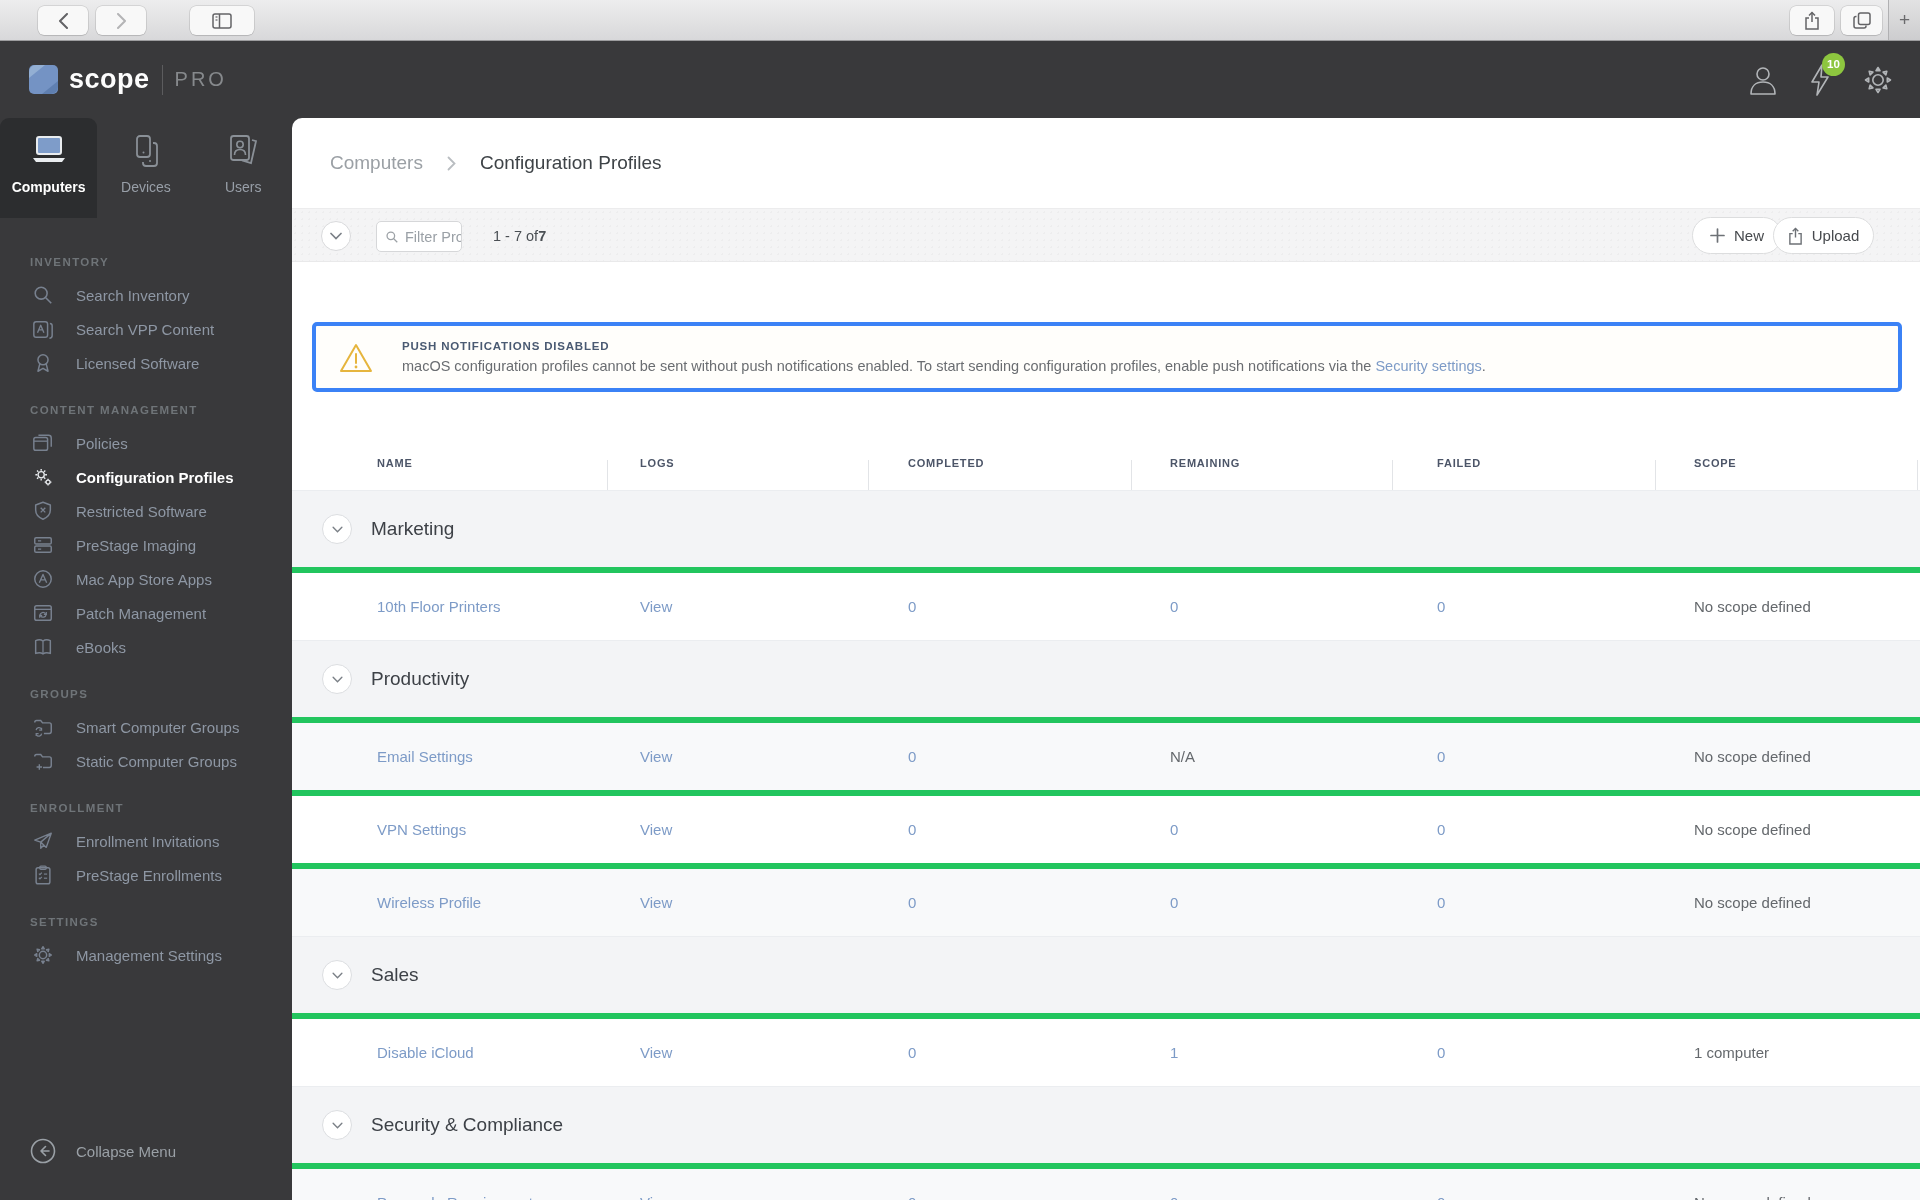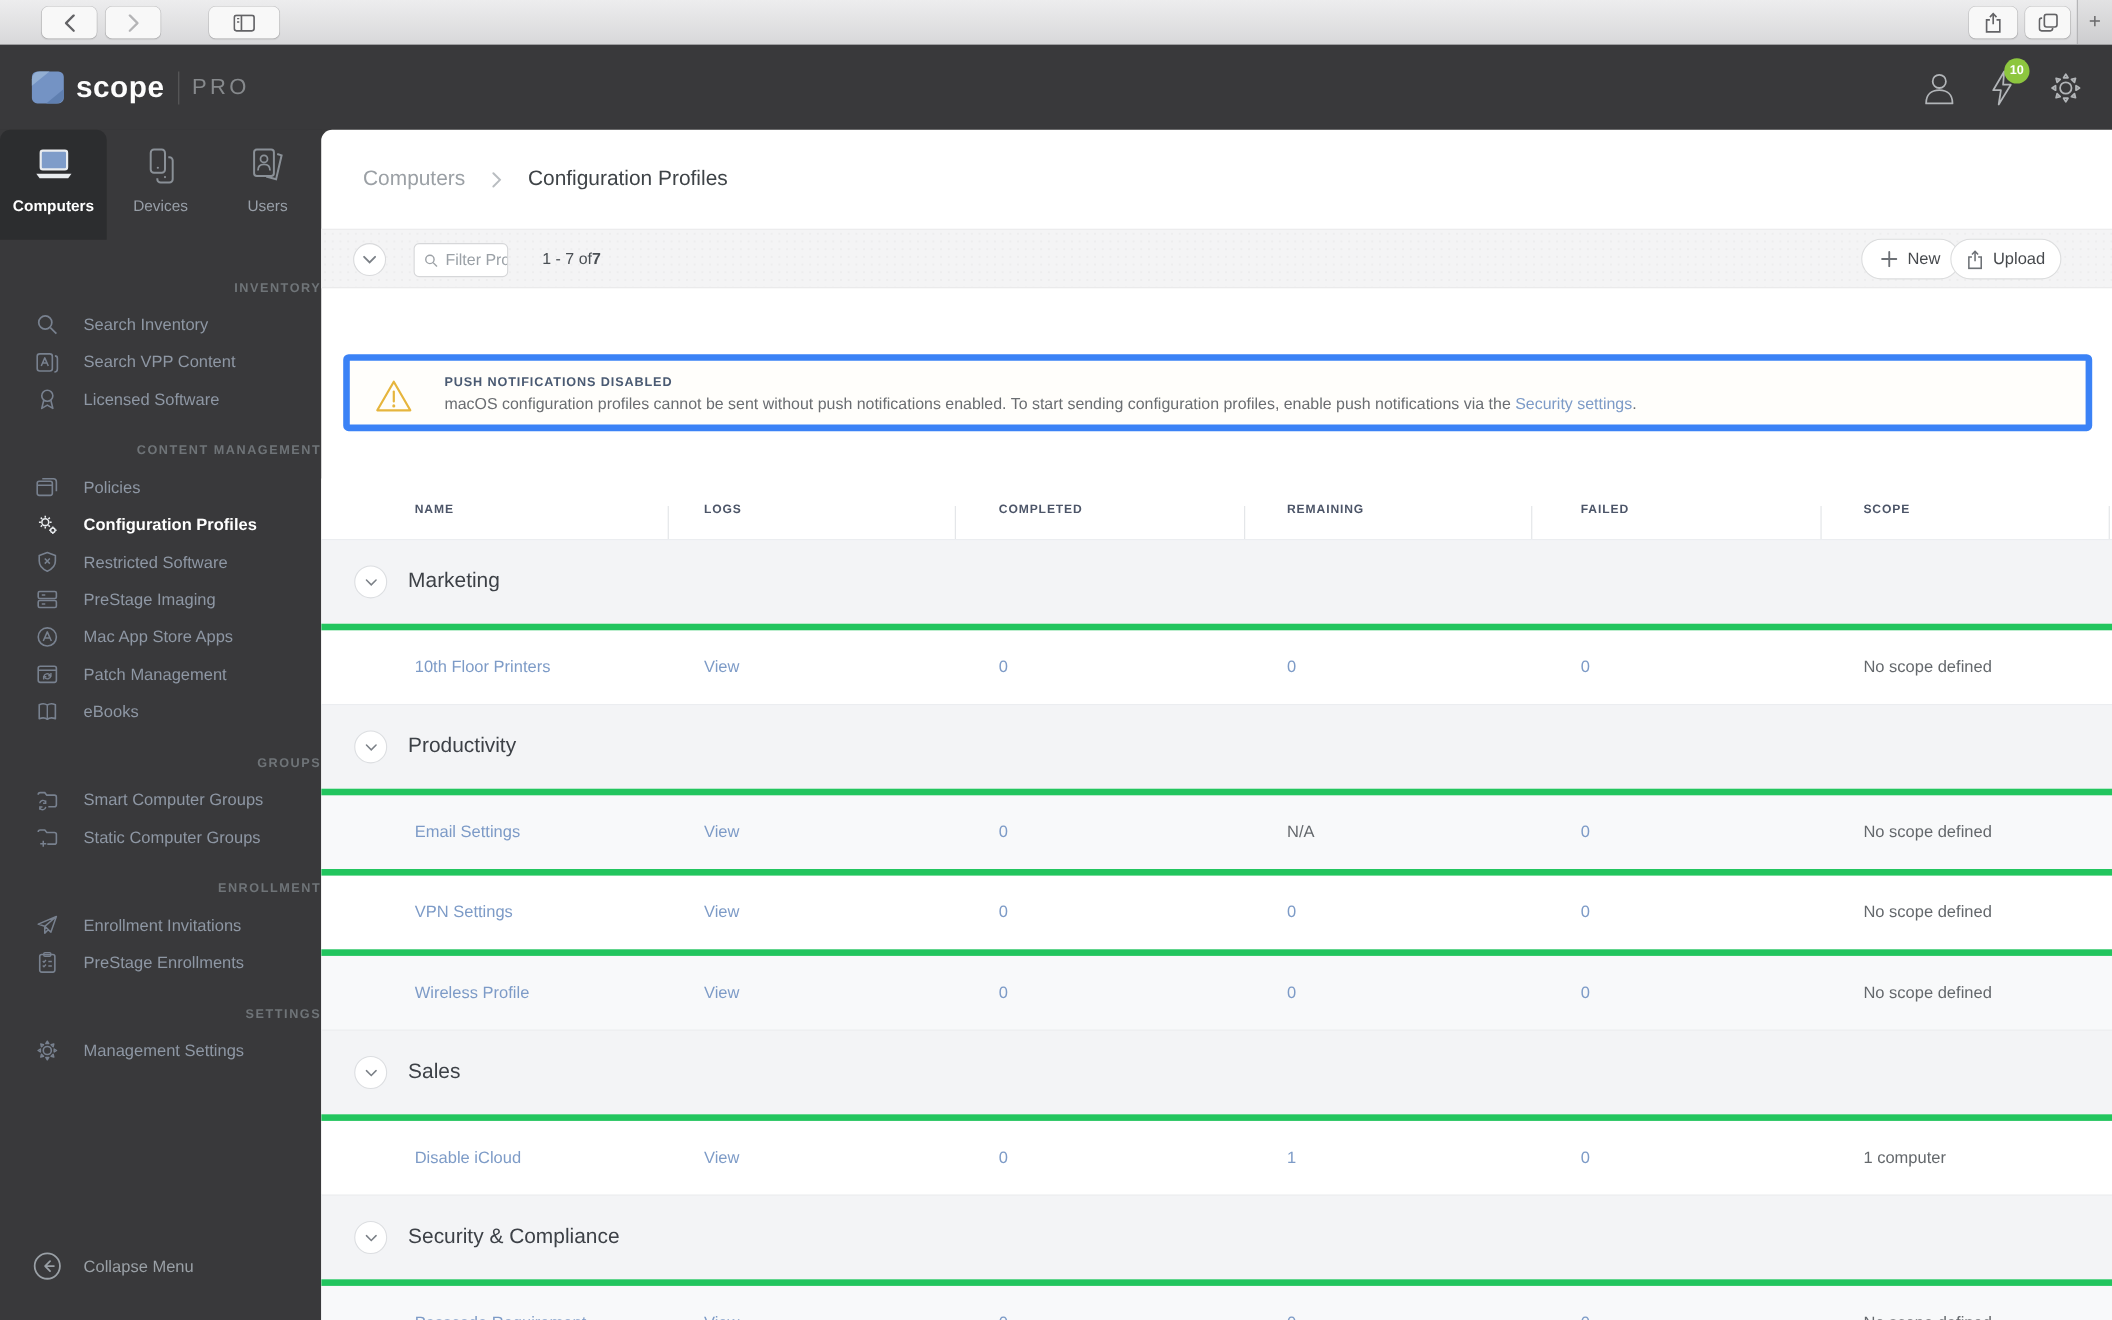--- a/index.html
+++ b/index.html
@@ -35,21 +35,21 @@
   .notif-badge{position:absolute;top:-10px;right:-13px;min-width:23px;height:23px;border-radius:12px;
     background:#8dc63f;color:#fff;font-size:11.5px;font-weight:700;display:flex;align-items:center;justify-content:center;}
 
   
   .sidebar{position:absolute;left:0;top:118px;width:292px;height:1082px;background:#39393b;}
   .side-tabs{display:flex;height:100px;}
   .side-tab{width:97.3px;height:100px;display:flex;flex-direction:column;align-items:center;padding-top:16px;gap:11px;
     color:#989fa8;font-size:14px;cursor:pointer;}
   .side-tab .ticon{color:#8a9097;}
   .side-tab.active{background:#2c2d2f;border-radius:9px 9px 0 0;color:#ffffff;font-weight:700;}
-  .side-nav{padding:38px 0 0 30px;text-align:right;}
+  .side-nav{padding:38px 0 0 30px;}
   .side-section{font-size:11.5px;font-weight:700;letter-spacing:1.4px;color:#6f7478;margin:24px 0 10px 0;}
   .side-section:first-child{margin-top:0;}
   .side-item{display:flex;align-items:center;gap:20px;height:34px;color:#8e97a4;font-size:15px;cursor:pointer;}
   .side-item .sicon{width:26px;display:flex;justify-content:center;color:#78818f;}
   .side-item.active{color:#ffffff;font-weight:700;}
   .side-item.active .sicon{color:#e9ecef;}
   .collapse{position:absolute;left:30px;bottom:36px;display:flex;align-items:center;gap:20px;color:#9aa0a6;font-size:15px;cursor:pointer;margin-top:19px;}
   .collapse .sicon{display:flex;color:#9aa0a6;}
 
   
@@ -70,21 +70,21 @@
   .tb-filter input{border:none;outline:none;width:60px;font-size:14.5px;color:#3e4347;font-family:inherit;background:transparent;}
   .tb-filter input::placeholder{color:#9aa0a6;}
   .tb-count{position:absolute;left:201px;top:0;height:54px;display:flex;align-items:center;font-size:14.5px;color:#4a4f54;}
   .tb-count b{font-weight:700;}
   .pill{position:absolute;top:8px;height:37px;border-radius:19px;background:#fff;border:1px solid #dcddde;
     display:flex;align-items:center;justify-content:center;gap:9px;font-size:15px;color:#46494d;cursor:pointer;}
   .pill .picon{display:flex;color:#6d7176;}
   .pill-new{right:138px;width:90px;}
   .pill-upload{right:46px;width:101px;}
 
-  .banner{position:absolute;left:20px;right:18px;top:204px;height:70px;border:6px solid #3b82f6;border-radius:5px;background:#fffefb;}
+  .banner{position:absolute;left:20px;right:18px;top:204px;height:70px;border:4px solid #3b82f6;border-radius:5px;background:#fffefb;}
   .banner-icon{position:absolute;left:22px;top:15px;color:#e6b53d;}
   .banner-text{margin-left:86px;padding-top:14px;}
   .banner-title{font-size:11.5px;font-weight:700;letter-spacing:.8px;color:#4a5a72;}
   .banner-body{font-size:14.5px;color:#6a6d71;margin-top:6px;}
   .banner-link{color:#7d9bc7;cursor:pointer;}
 
   .table{position:absolute;left:0;top:317px;width:100%;}
   .thead{position:relative;height:55px;display:grid;grid-template-columns:315px 261px 263px 261px 263px 1fr;align-items:center;background:#fff;}
   .th{font-size:11px;font-weight:700;letter-spacing:.8px;color:#4c5568;}
   .th:nth-child(1){padding-left:85px;}

